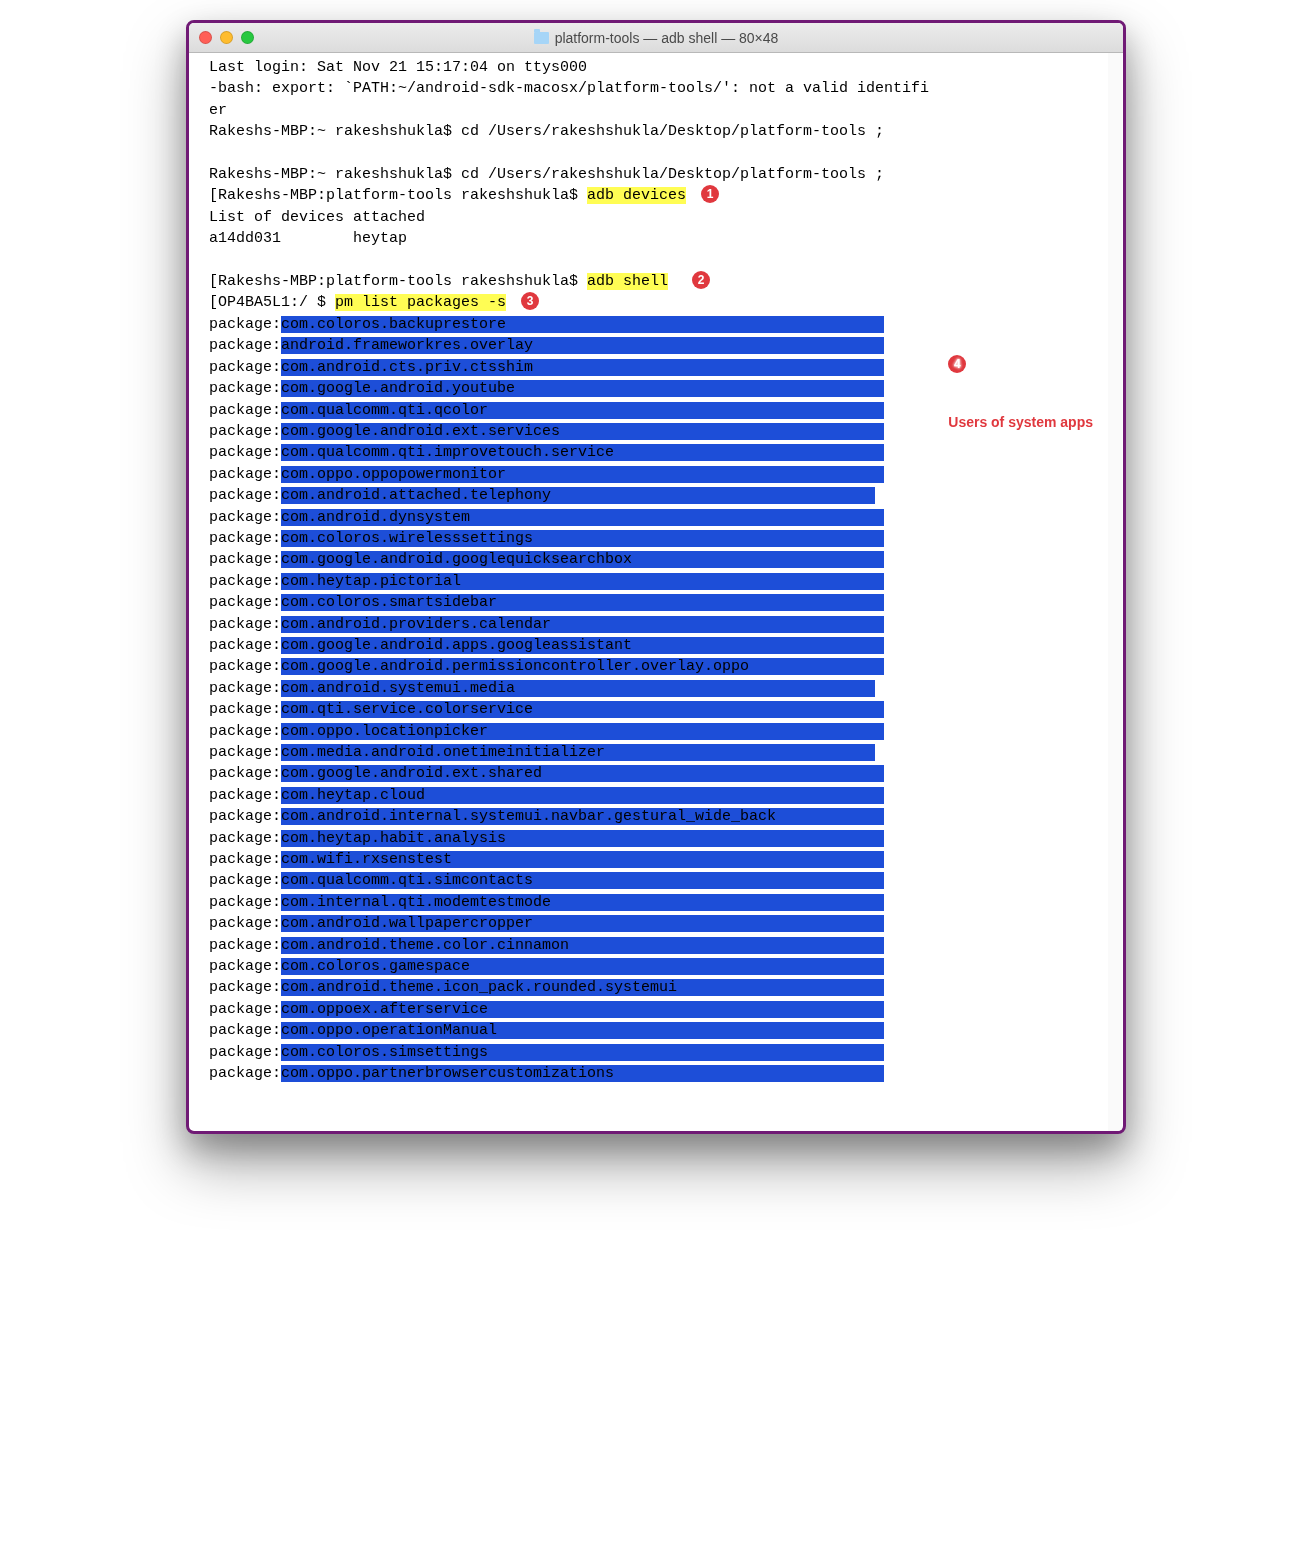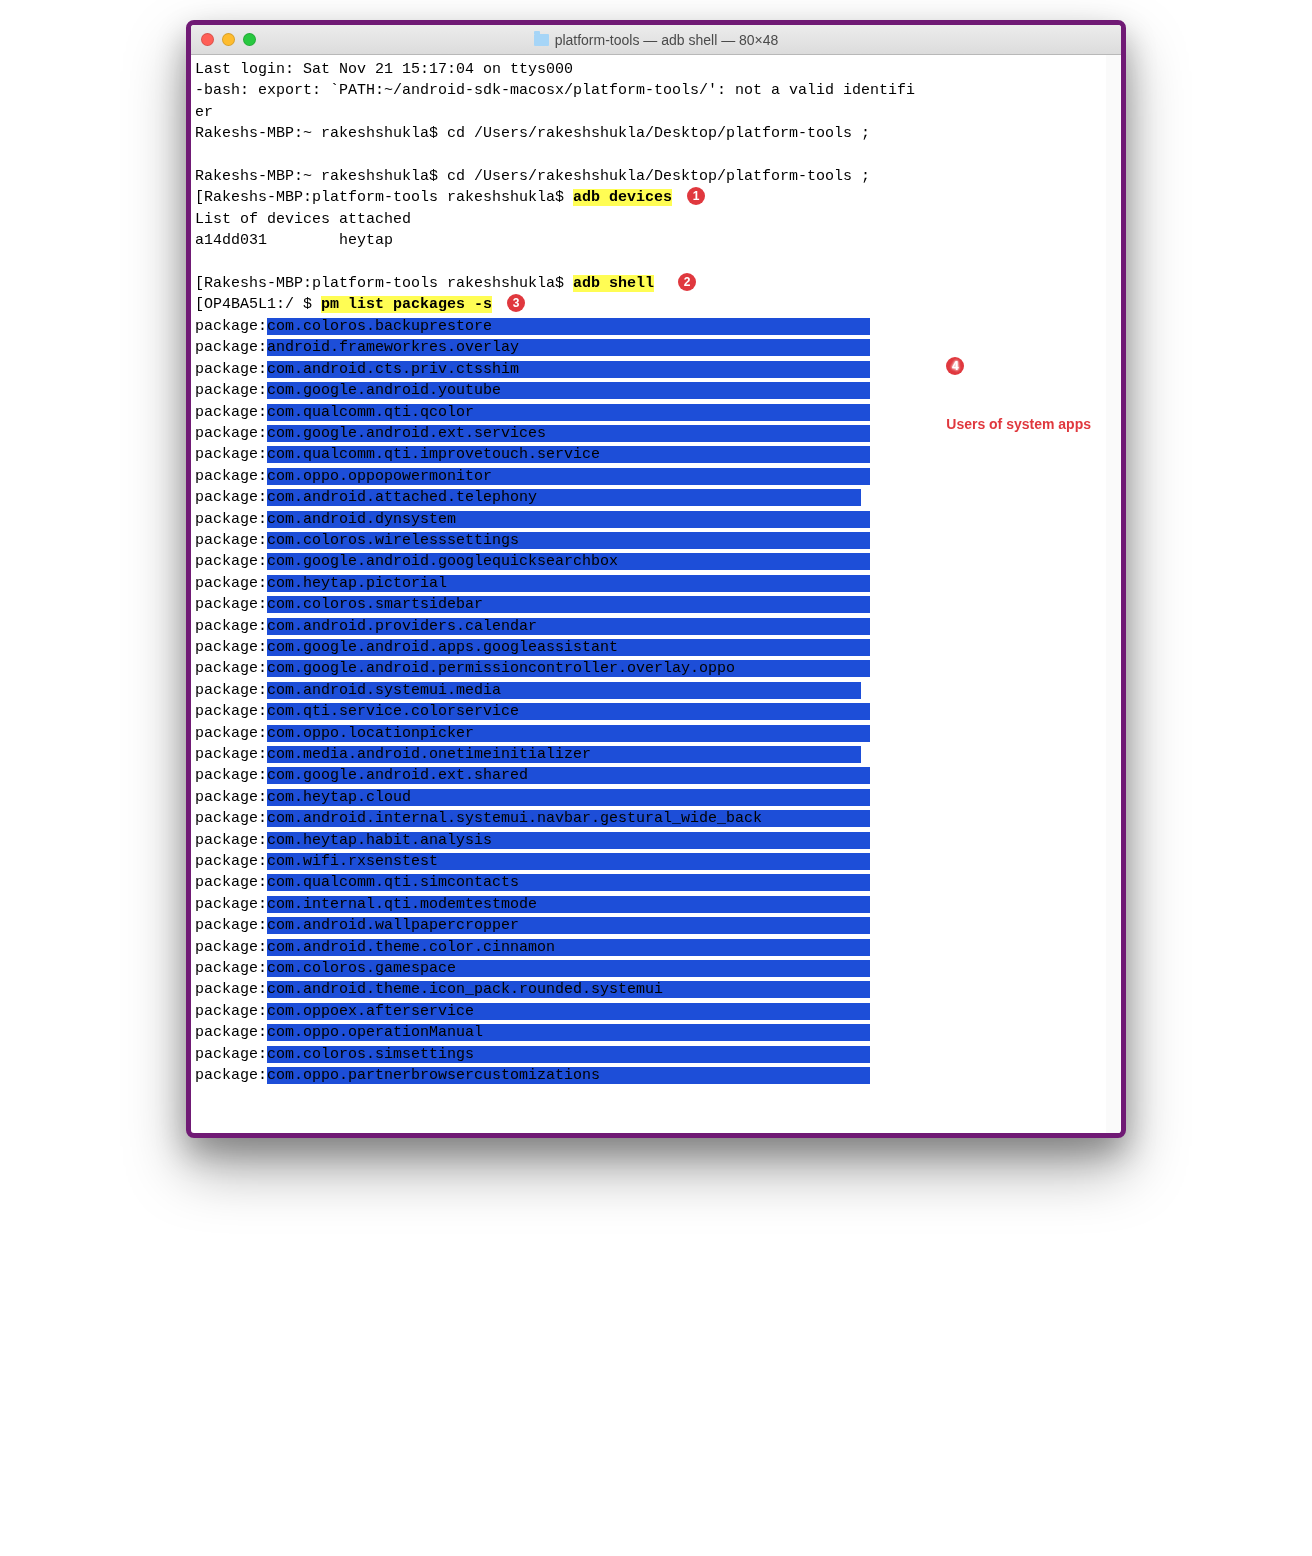--- a/index.html
+++ b/index.html
@@ -5,21 +5,21 @@
   * { margin:0; padding:0; box-sizing:border-box; }
   body {
     background:#fff;
     font-family: "Menlo","Andale Mono","Courier New",monospace;
     width:1312px; height:1556px;
     padding:20px;
   }
   .window {
     width:940px;
     margin:0 auto;
-    border:5px solid #701a75;
+    border:3px solid #701a75;
     border-radius:8px;
     background:#fff;
     box-shadow: 0 30px 60px rgba(0,0,0,0.35), 0 15px 30px rgba(0,0,0,0.25);
     overflow:hidden;
   }
   .titlebar {
     height:30px;
     background:linear-gradient(#ececec,#dcdcdc);
     border-bottom:1px solid #b8b8b8;
     display:flex; align-items:center;
@@ -49,26 +49,26 @@
     
     content:"";
     position:absolute; right:1px; top:0; bottom:0; width:14px;
     background:#fafafa;
   }
   .term {
     font-size:15px;
     line-height:21.4px;
     color:#000;
     white-space:pre;
-    padding:4px 6px 6px 4px;
+    padding:4px 6px 6px 20px;
     letter-spacing:0;
     font-family:"Andale Mono","Menlo","Courier New",monospace;
     position:relative;
   }
-  .hl { background:#fffd54;font-weight:bold; }
+  .hl { background:#fffd54; }
   .sel { background:#1d4ed8; }
   .badge {
     display:inline-flex; align-items:center; justify-content:center;
     width:18px; height:18px; border-radius:50%;
     background:#e0383e; color:#fff;
     font:600 12px/1 -apple-system,Helvetica,Arial,sans-serif;
     vertical-align:1px;
     margin-left:6px;
   }
   .annot {

